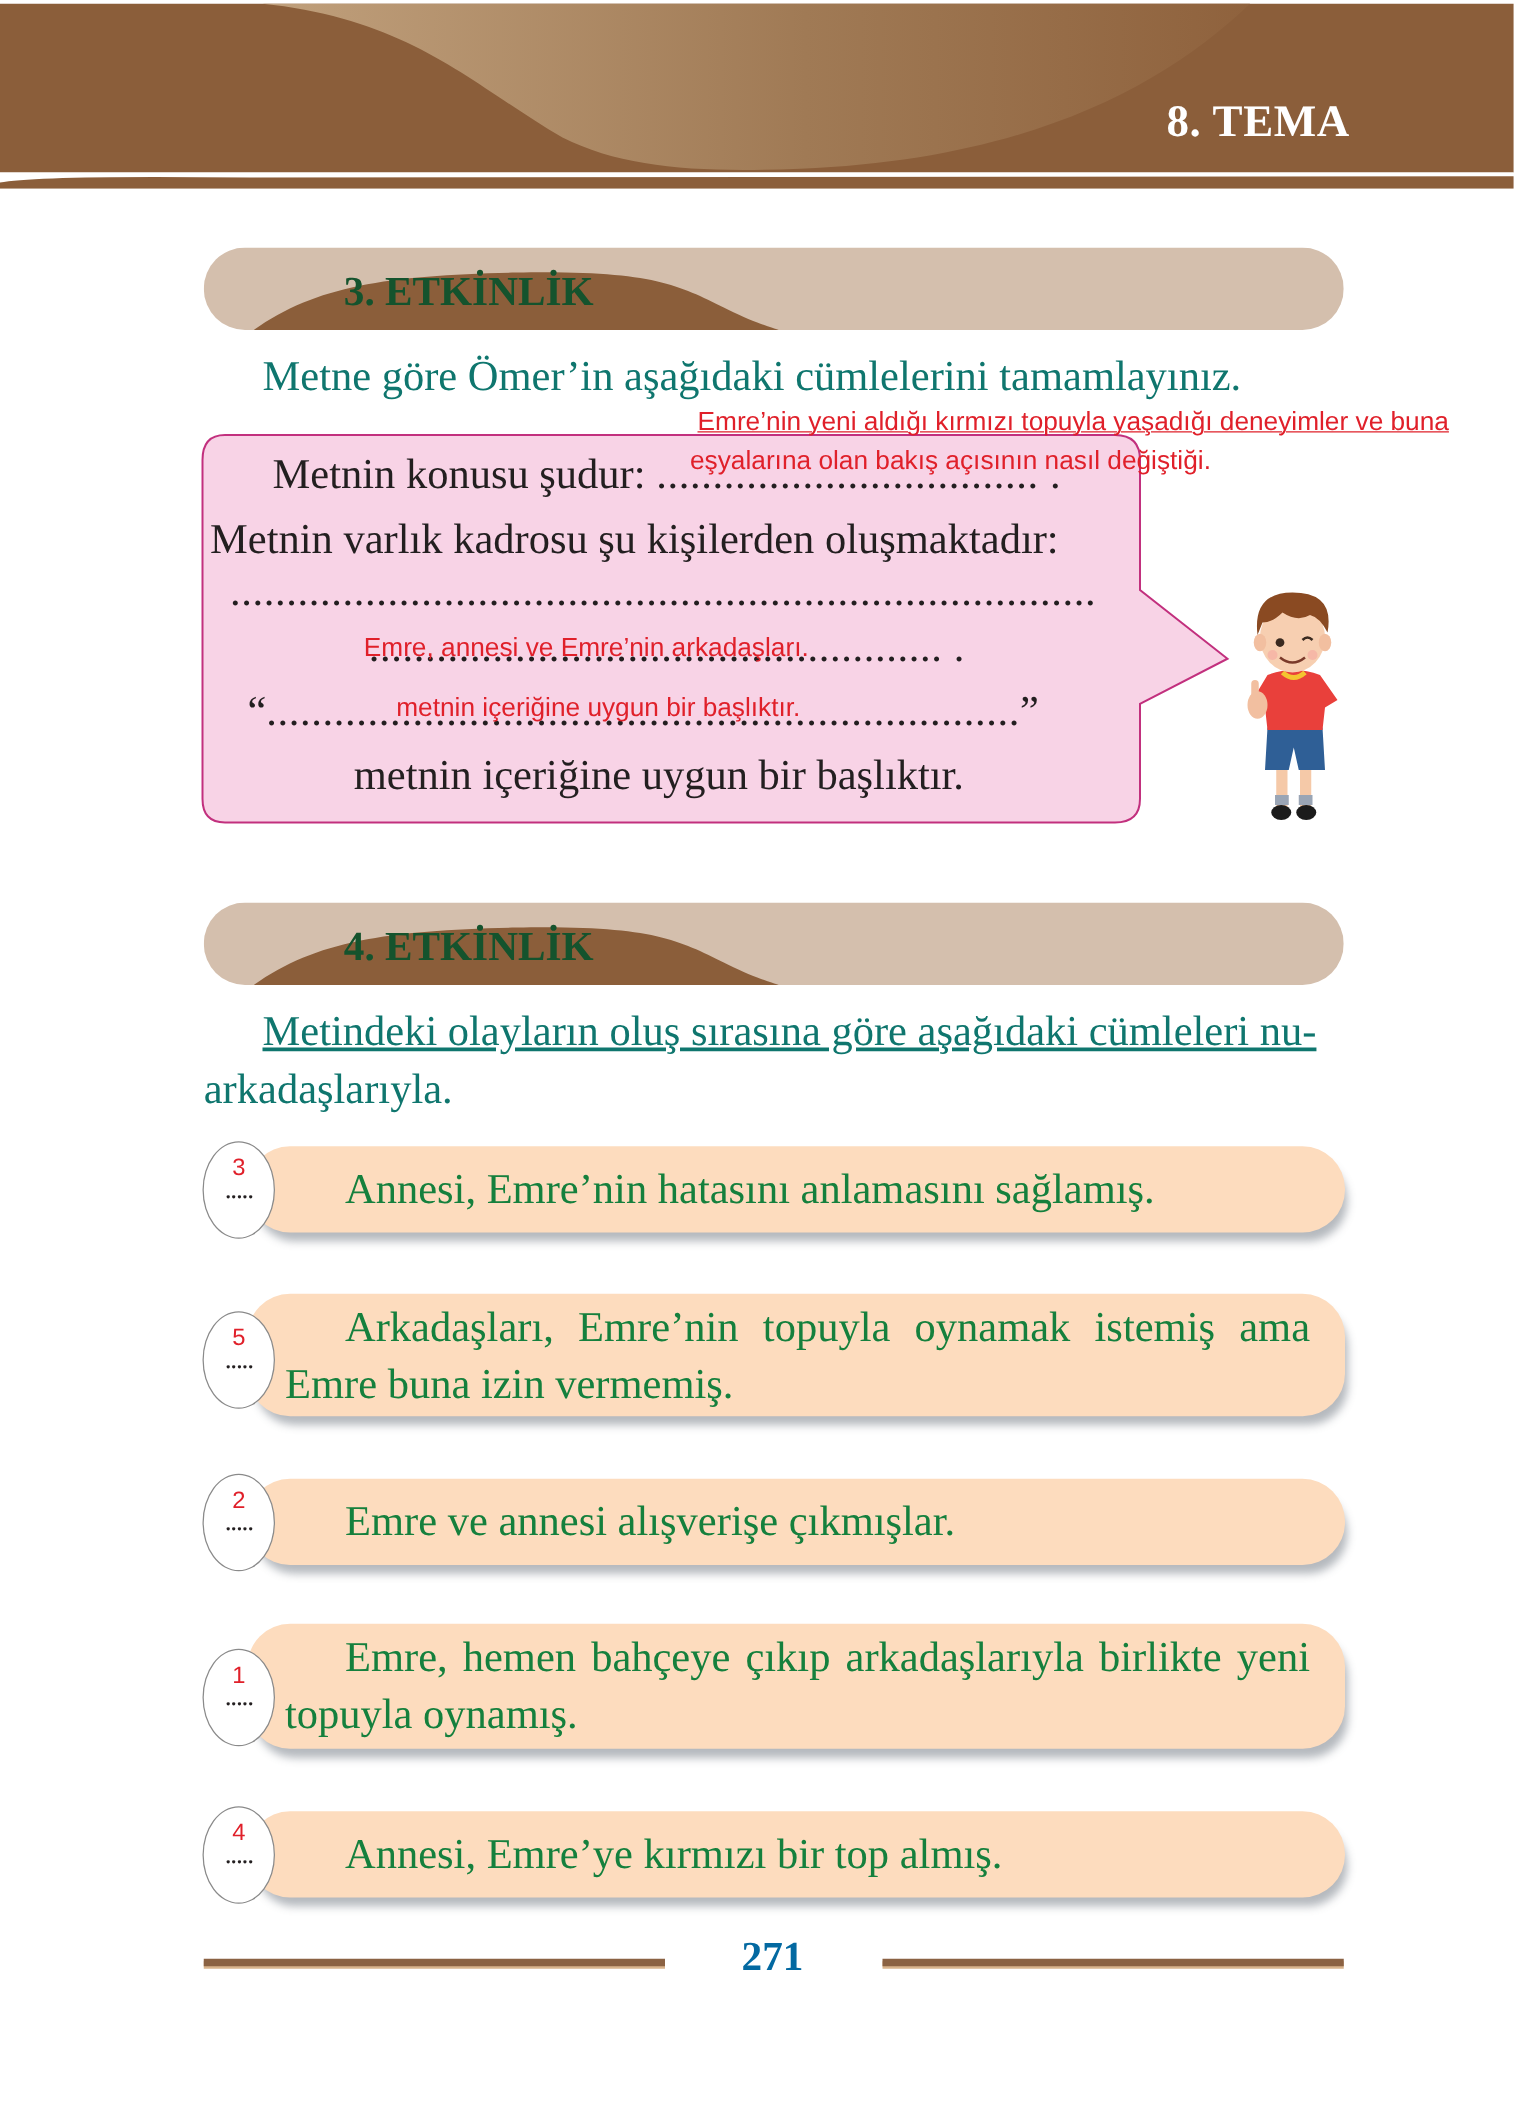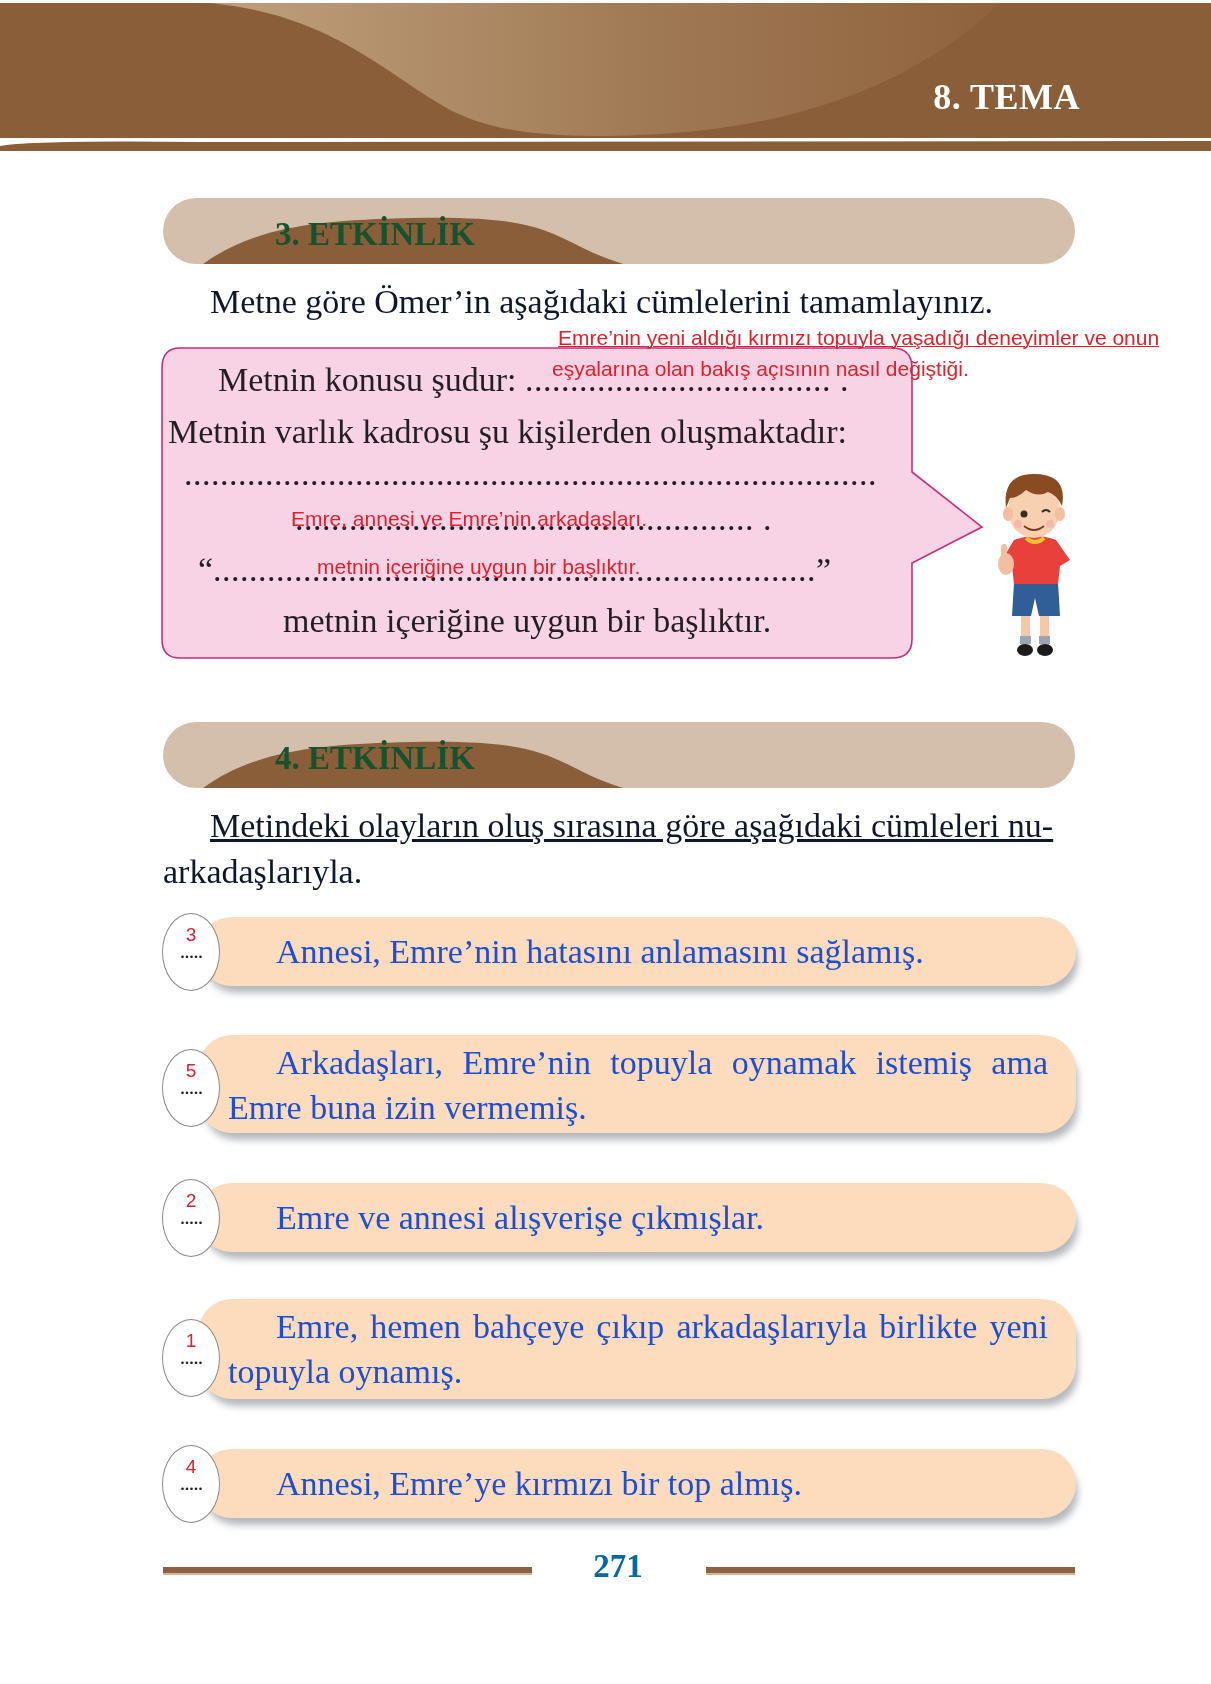--- a/index.html
+++ b/index.html
@@ -12,21 +12,21 @@
   .tema { position:absolute; left:920px; top:76px; width:160px; text-align:right;
           font-family:"Liberation Serif", serif; font-weight:bold; font-size:36px;
           color:#ffffff; letter-spacing:0.5px; }
 
   
   .banner { position:absolute; left:163px; width:912px; height:66px; }
   .banner svg { position:absolute; left:0; top:0; }
   .banner .btitle { position:absolute; left:112px; top:18px; font-weight:bold;
           font-size:33px; color:#14532d; white-space:nowrap; }
 
-  .instr { position:absolute; font-size:34px; color:#0f172a; white-space:nowrap; }
+  .instr { position:absolute; font-size:34px; color:#0f766e; white-space:nowrap; }
 
   
   .red { position:absolute; font-family:"Liberation Sans", sans-serif; font-size:21px;
          color:#e0202a; white-space:nowrap; }
   .red.ul { text-decoration:underline; text-decoration-thickness:1px; }
 
   
   .bubble { position:absolute; left:160px; top:346px; }
   .bline { position:absolute; font-size:34px; white-space:nowrap; color:#231f20; }
   .dots { letter-spacing:0.5px; }
@@ -37,21 +37,21 @@
   .item { position:absolute; left:162px; width:914px; }
   .pill { position:absolute; left:36px; right:0; top:0; bottom:0; background:#fddcbe;
           border-radius:34px; box-shadow:4px 9px 7px -2px rgba(90,100,110,0.45); }
   .circle { position:absolute; left:0; width:58px; height:78px; border-radius:50%;
             background:#ffffff; border:1.5px solid #8a8a8a; box-sizing:border-box; z-index:2; }
   .circle .num { position:absolute; left:0; right:0; top:10px; text-align:center;
             font-family:"Liberation Sans", sans-serif; font-size:19px; color:#e0202a; }
   .circle .cdots { position:absolute; left:0; right:0; top:24px; text-align:center;
             font-size:22px; letter-spacing:-1px; color:#231f20; }
   .itext { position:absolute; left:66px; right:28px; font-size:34px; line-height:45px;
-           color:#1d4ed8; z-index:3; }
+           color:#15803d; z-index:3; }
   .itext.one { text-indent:48px; }
   .itext.two { text-indent:48px; text-align:justify; text-align-last:left; }
 
   
   .fline { position:absolute; top:1567px; height:6px; background:#8b6243;
            box-shadow:0 2px 0 #d9b48c; }
   .pagenum { position:absolute; left:588px; top:1548px; width:60px; text-align:center;
              font-weight:bold; font-size:33px; color:#0369a1; }
 </style>
 </head>
@@ -95,21 +95,21 @@
   <span class="dots">.................................. .</span>
 </div>
 <div class="bline" style="left:168px; top:413px;">Metnin varlık kadrosu şu kişilerden oluşmaktadır:</div>
 <div class="bline dots" style="left:184px; top:455px;">.............................................................................</div>
 <div class="bline dots" style="left:295px; top:500px;">................................................... .</div>
 <div class="bline" style="left:198px; top:551px;">
   <span>“</span><span class="dots">...................................................................</span><span>”</span>
 </div>
 <div class="bline" style="left:283px; top:602px;">metnin içeriğine uygun bir başlıktır.</div>
 
-<div class="red ul" style="left:558px; top:326px;">Emre’nin yeni aldığı kırmızı topuyla yaşadığı deneyimler ve onun</div>
+<div class="red ul" style="left:558px; top:326px;">Emre’nin yeni aldığı kırmızı topuyla yaşadığı deneyimler ve buna</div>
 <div class="red" style="left:552px; top:357px;">eşyalarına olan bakış açısının nasıl değiştiği.</div>
 <div class="red" style="left:291px; top:507px;">Emre, annesi ve Emre’nin arkadaşları.</div>
 <div class="red" style="left:317px; top:555px;">metnin içeriğine uygun bir başlıktır.</div>
 
 <svg class="boy" width="92" height="196" viewBox="0 0 92 196">
 
   <rect x="33" y="148" width="9" height="34" fill="#f5c9a8"></rect>
   <rect x="52" y="148" width="9" height="34" fill="#f5c9a8"></rect>
   <rect x="32" y="172" width="11" height="8" fill="#9aa5b5"></rect>
   <rect x="51" y="172" width="11" height="8" fill="#9aa5b5"></rect>

